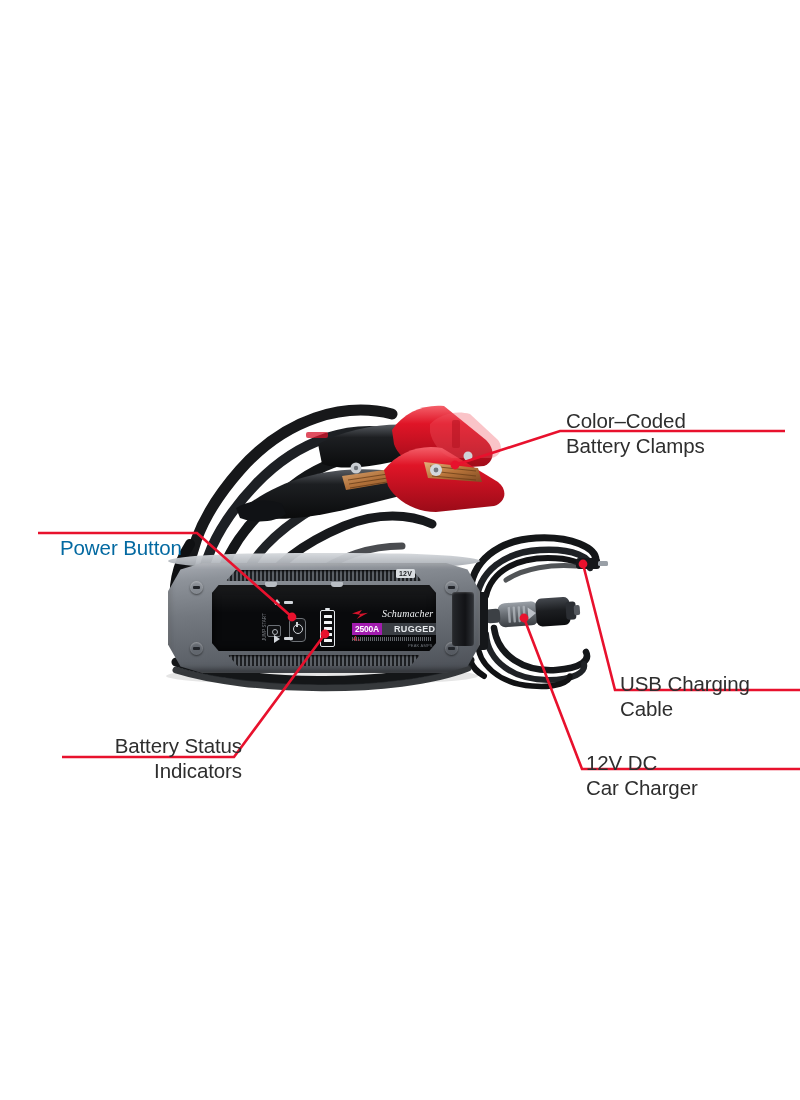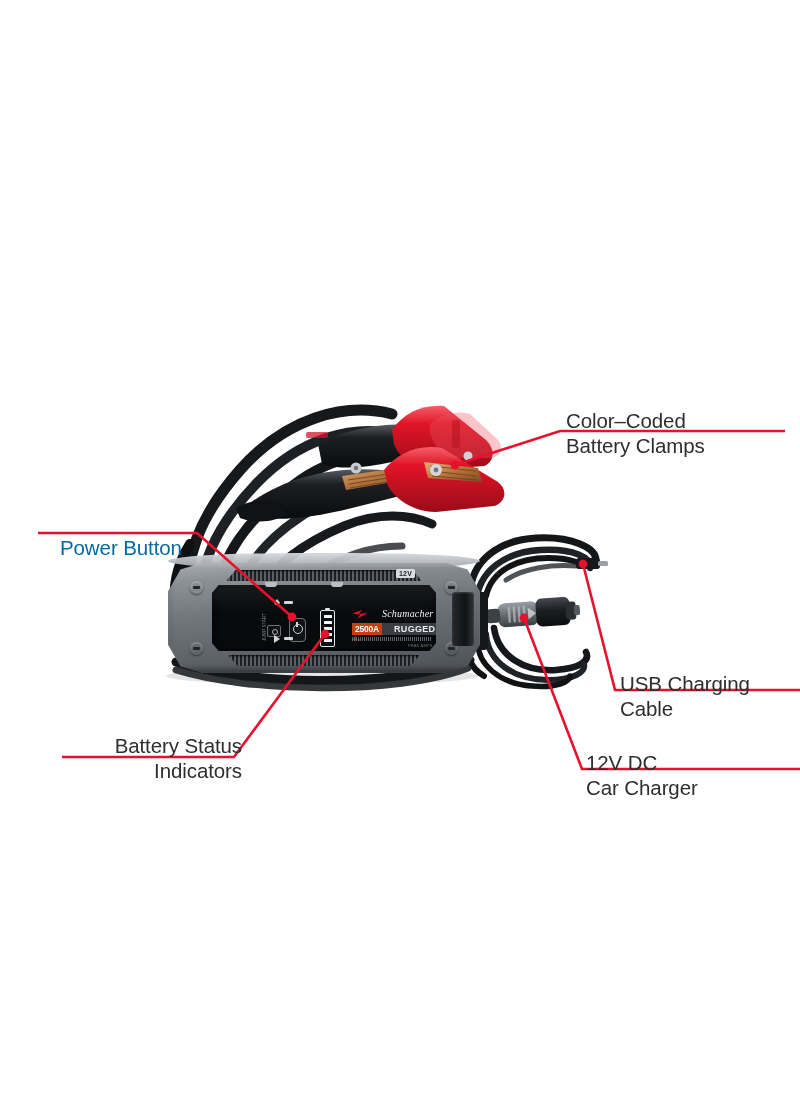--- a/index.html
+++ b/index.html
@@ -76,21 +76,21 @@
   .batt::before{content:"";position:absolute;left:4px;top:-3.5px;width:5px;height:2.5px;background:#e4e8ec;border-radius:1px;}
   .batt i{display:block;width:8px;height:3.4px;background:#f2f5f7;border-radius:.5px;}
 
   
   .logo{position:absolute;left:140px;top:23px;width:78px;height:13px;}
   .logo-swoosh{position:absolute;left:0;top:2px;width:16px;height:9px;background:#d4142b;
     clip-path:polygon(0 38%,62% 0,44% 44%,100% 30%,30% 100%,52% 52%);}
   .logo-word{position:absolute;left:18px;top:0px;color:#f0f2f4;font-size:10px;
     font-style:italic;font-family:"Liberation Serif",serif;letter-spacing:.2px;white-space:nowrap;margin-left:12px;}
   .badge{position:absolute;left:140px;top:38px;height:12px;display:flex;align-items:stretch;}
-  .badge-a{background:#c2410c;color:#fff;font-size:8.5px;font-weight:bold;
+  .badge-a{background:#a21caf;color:#fff;font-size:8.5px;font-weight:bold;
     padding:0 3px;display:flex;align-items:center;letter-spacing:-.2px;}
   .badge-b{background:#3a3e44;color:#e9ecef;font-size:9px;font-weight:bold;
     padding:0 12px;display:flex;align-items:center;letter-spacing:.3px;}
   .badge-sub{position:absolute;left:140px;top:52px;width:80px;height:4px;
     background:repeating-linear-gradient(90deg,#7e8389 0 1px,transparent 1px 2px);opacity:.75;}
   .badge-amp{position:absolute;left:141px;top:50px;color:#d4142b;font-size:7px;font-weight:bold;}
 
   .tag12v{position:absolute;left:228px;top:6px;background:#d9dde1;color:#1b1d20;
     font-size:7px;font-weight:bold;padding:1px 3px;border-radius:1.5px;letter-spacing:.2px;}
 

